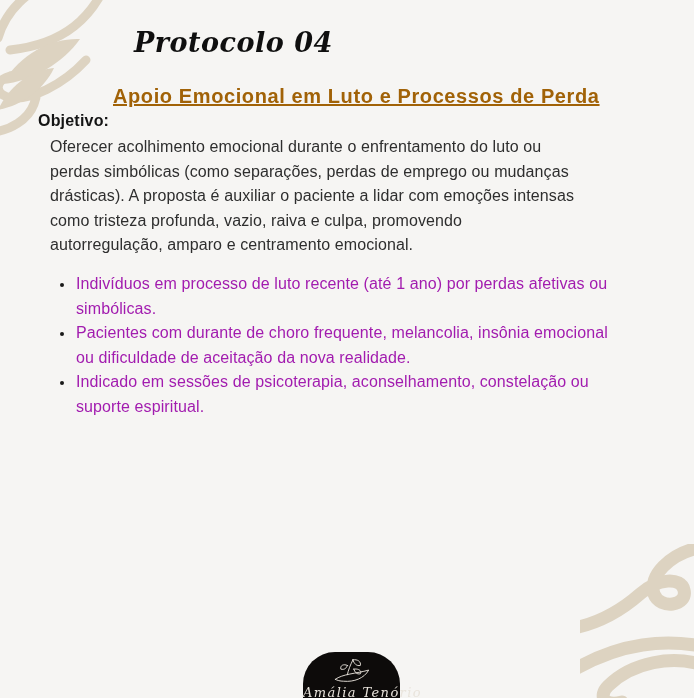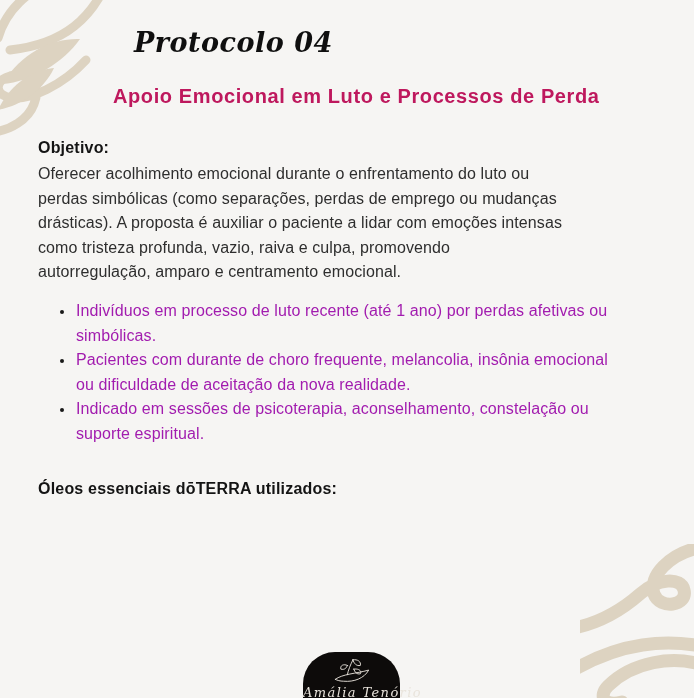--- a/index.html
+++ b/index.html
@@ -18,31 +18,31 @@
 
   .title {
     position:absolute; left:131px; top:25px; margin:3px;
     font-family:"DejaVu Serif", serif; font-style:italic; font-weight:bold;
     font-size:27px; line-height:30px; letter-spacing:0.5px; color:#0f0f0f;
     white-space:nowrap;
   }
   .subtitle {
     position:absolute; left:113px; top:84px; margin:0;
     font-size:20px; line-height:25px; font-weight:bold; letter-spacing:0.6px;
-    color:#be185d; white-space:nowrap;
+    color:#a16207; white-space:nowrap;text-decoration:underline;
   }
   .content {
-    position:absolute; left:38px; right:30px; top:136px;
+    position:absolute; left:38px; right:30px; top:109px;
   }
   .sec h3 {
     margin:0; font-size:16px; line-height:24px; font-weight:bold; color:#141414;
     letter-spacing:0.2px;
   }
   .sec .p {
-    margin:2px 0 0 0; font-size:16px; line-height:24.6px;
+    margin:2px 0 0 12px; font-size:16px; line-height:24.6px;
     white-space:pre-line; color:#2e2e2e; letter-spacing:0.1px;
   }
   .sec ul { margin:2px 0 0 0; padding-left:37px; list-style:disc; }
   .sec li {
     font-size:16px; line-height:24.6px; white-space:pre-line;
     color:#a21caf; padding-left:1px; letter-spacing:0.1px;
   }
   .sec li::marker { color:#191919; font-size:13px; }
   .sec-indicacoes { margin-top:14px; }
   .sec-oleos { margin-top:30px; }
@@ -104,21 +104,20 @@
         <li>Indivíduos em processo de luto recente (até 1 ano) por perdas afetivas ou
 simbólicas.</li>
         <li>Pacientes com durante de choro frequente, melancolia, insônia emocional
 ou dificuldade de aceitação da nova realidade.</li>
         <li>Indicado em sessões de psicoterapia, aconselhamento, constelação ou
 suporte espiritual.</li>
       </ul>
     </section>
 
     <section class="sec sec-oleos">
-      <h3>Óleos essenciais dōTERRA utilizados:</h3>
     </section>
 
   </div>
 
   <div class="badge">
     <svg width="42" height="26" viewBox="0 0 44 28" aria-hidden="true">
       <g fill="none" stroke="#e9e4dc" stroke-width="1" stroke-linecap="round">
         <path d="M23,2 C20,8 18,13 17,18"></path>
         <path d="M23,2 C28,1 32,4 31,8 C27,9 24,6 23,2 Z"></path>
         <path d="M17,8 C13,6 9,8 10,12 C14,13 16,11 17,8 Z"></path>

